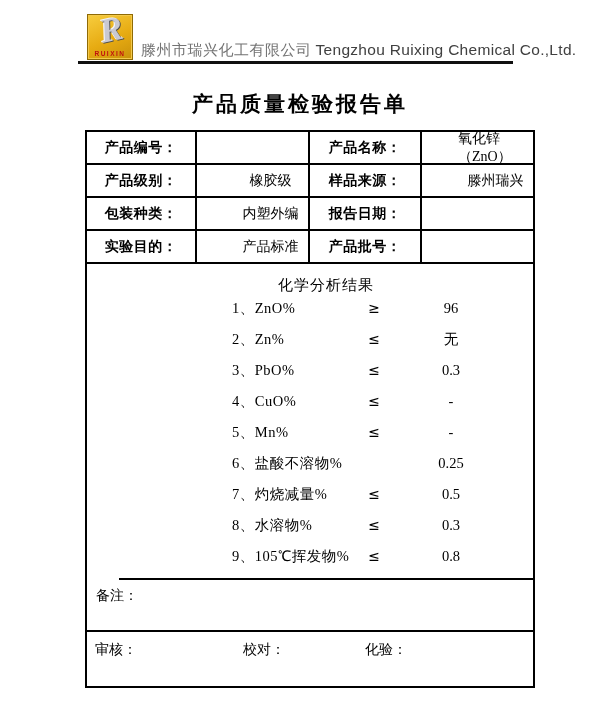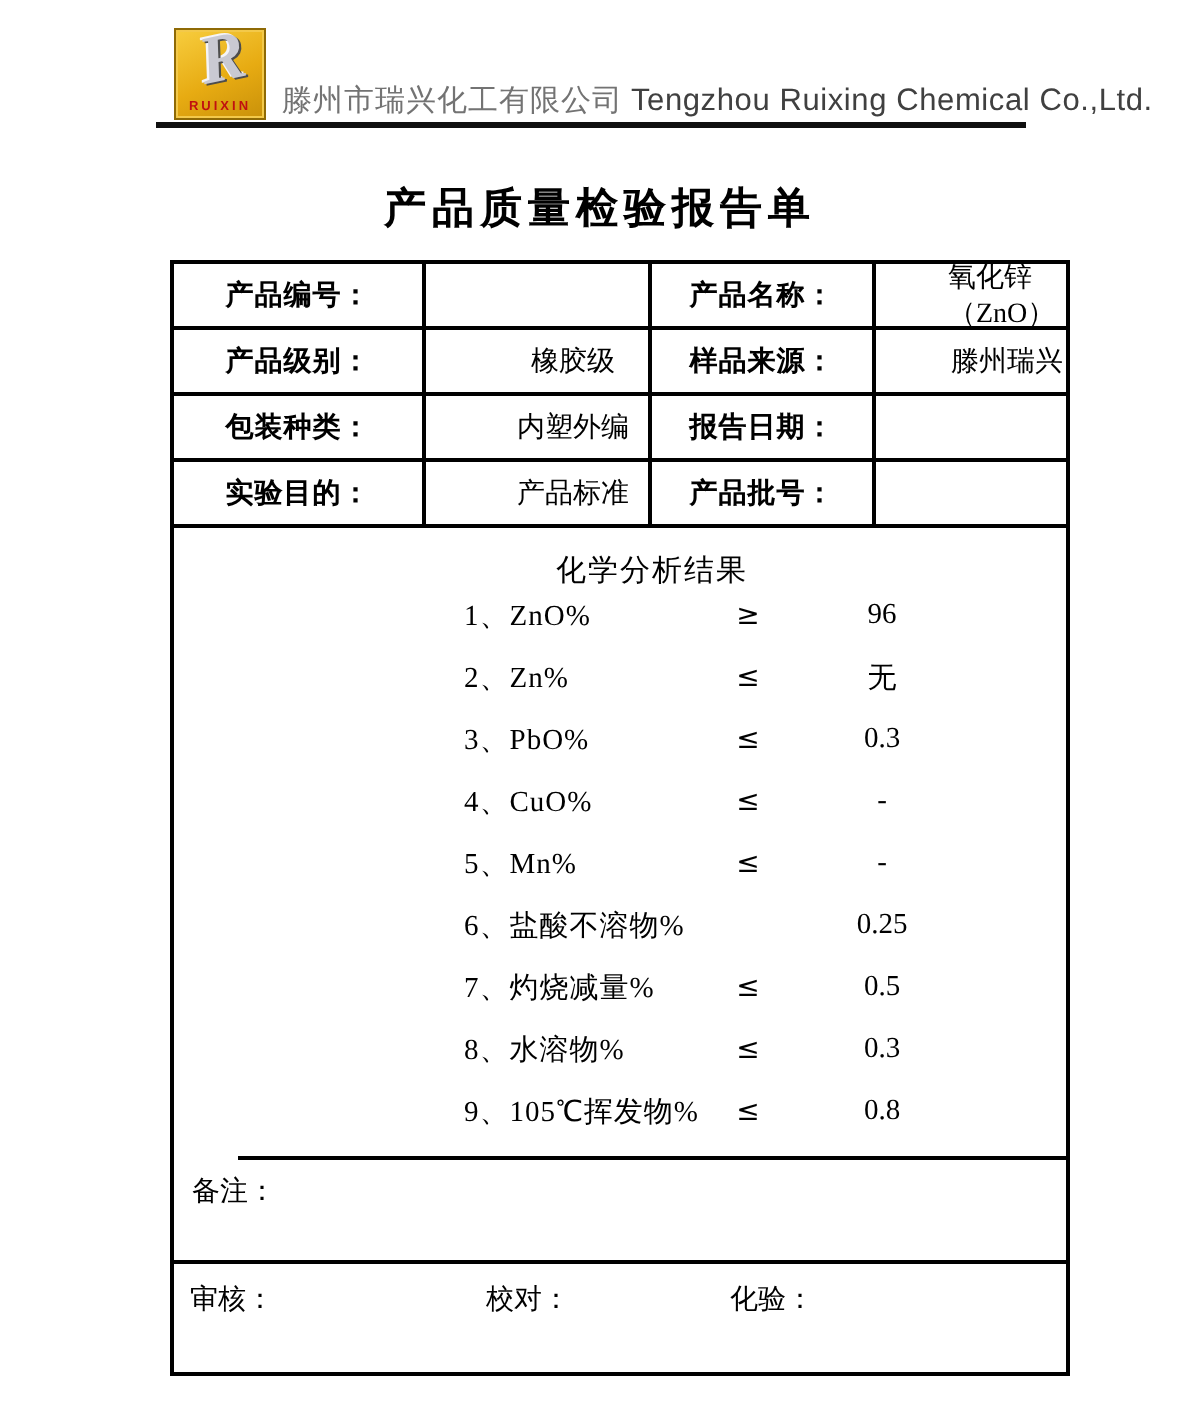--- a/index.html
+++ b/index.html
@@ -44,40 +44,40 @@
     position:absolute; left:85px; top:130px; width:450px;
     border:2px solid #000; background:#fff;
   }
   .info-row { display:flex; height:33px; border-bottom:2px solid #000; }
   .cell { display:flex; align-items:center; justify-content:center; height:100%; }
   .cell-label {
     font-family:"Liberation Sans", sans-serif; font-weight:bold; font-size:14px;
     border-right:2px solid #000; letter-spacing:0.5px;
   }
   .cell-value { font-family:"Liberation Serif", serif; font-size:14px;padding-left:36px; }
-  .c1 { width:126px; } .c2 { width:113px; border-right:2px solid #000; }
+  .c1 { width:110px; } .c2 { width:113px; border-right:2px solid #000; }
   .c3 { width:112px; } .c4 { flex:1; }
 
   .analysis-cell { position:relative; height:316px; border-bottom:2px solid #000;margin-left:32px; }
   .analysis-title {
     padding-top:12px; text-align:center; font-size:15px;
     font-family:"Liberation Serif", serif; letter-spacing:1px;
   }
   .analysis-items { position:absolute; left:0; right:0; top:28px; }
   .analysis-item { position:relative; height:31px; }
   .item-label {
     position:absolute; left:113px; top:50%; transform:translateY(-50%);
     font-size:14.5px; font-family:"Liberation Serif", serif; letter-spacing:0.5px;
   }
   .item-symbol {
     position:absolute; left:237px; width:36px; top:50%; transform:translateY(-50%);
     text-align:center; font-size:14px; font-family:"DejaVu Sans", sans-serif;
   }
   .item-value {
-    position:absolute; left:282px; width:80px; top:50%; transform:translateY(-50%);
+    position:absolute; left:292px; width:80px; top:50%; transform:translateY(-50%);
     text-align:center; font-size:14.5px; font-family:"Liberation Serif", serif;
   }
 
   .remarks-row {
     height:52px; border-bottom:2px solid #000;
     padding:7px 0 0 9px; font-size:14px; font-family:"Liberation Serif", serif;
   }
   .sign-row { position:relative; height:54px; font-size:14px; font-family:"Liberation Serif", serif; }
   .sign-label { position:absolute; top:9px; }
   .sign-review { left:8px; } .sign-proofread { left:156px; } .sign-test { left:278px; }

